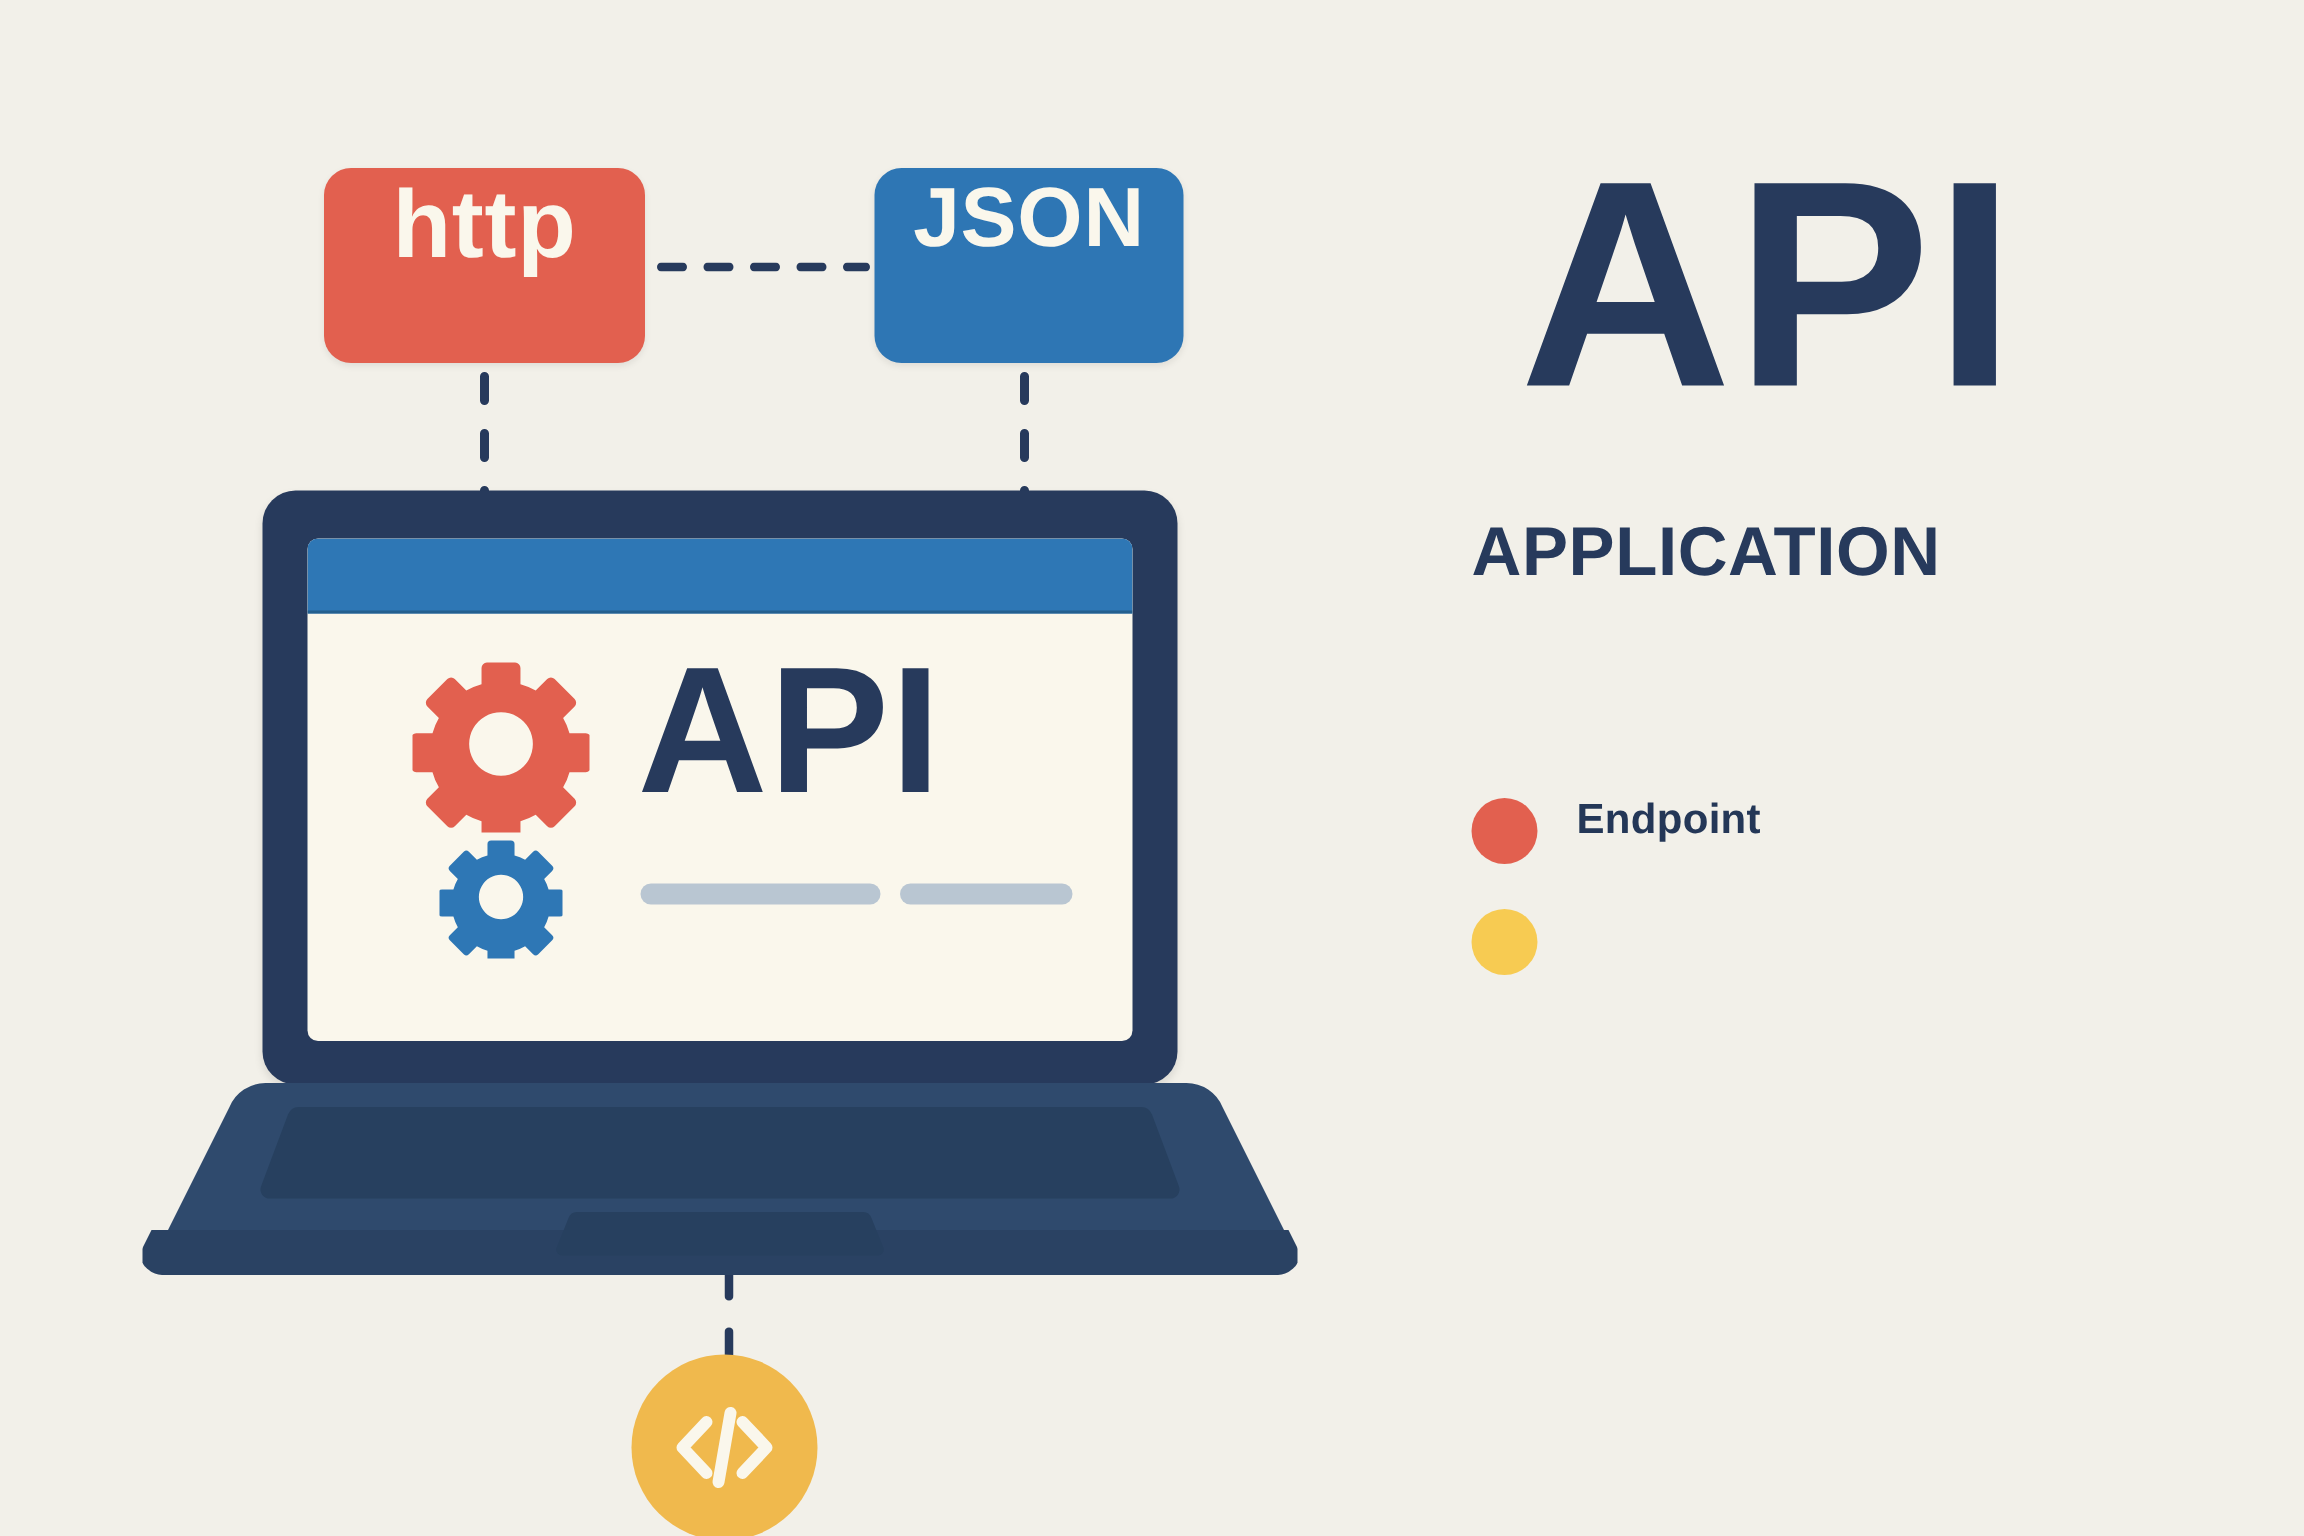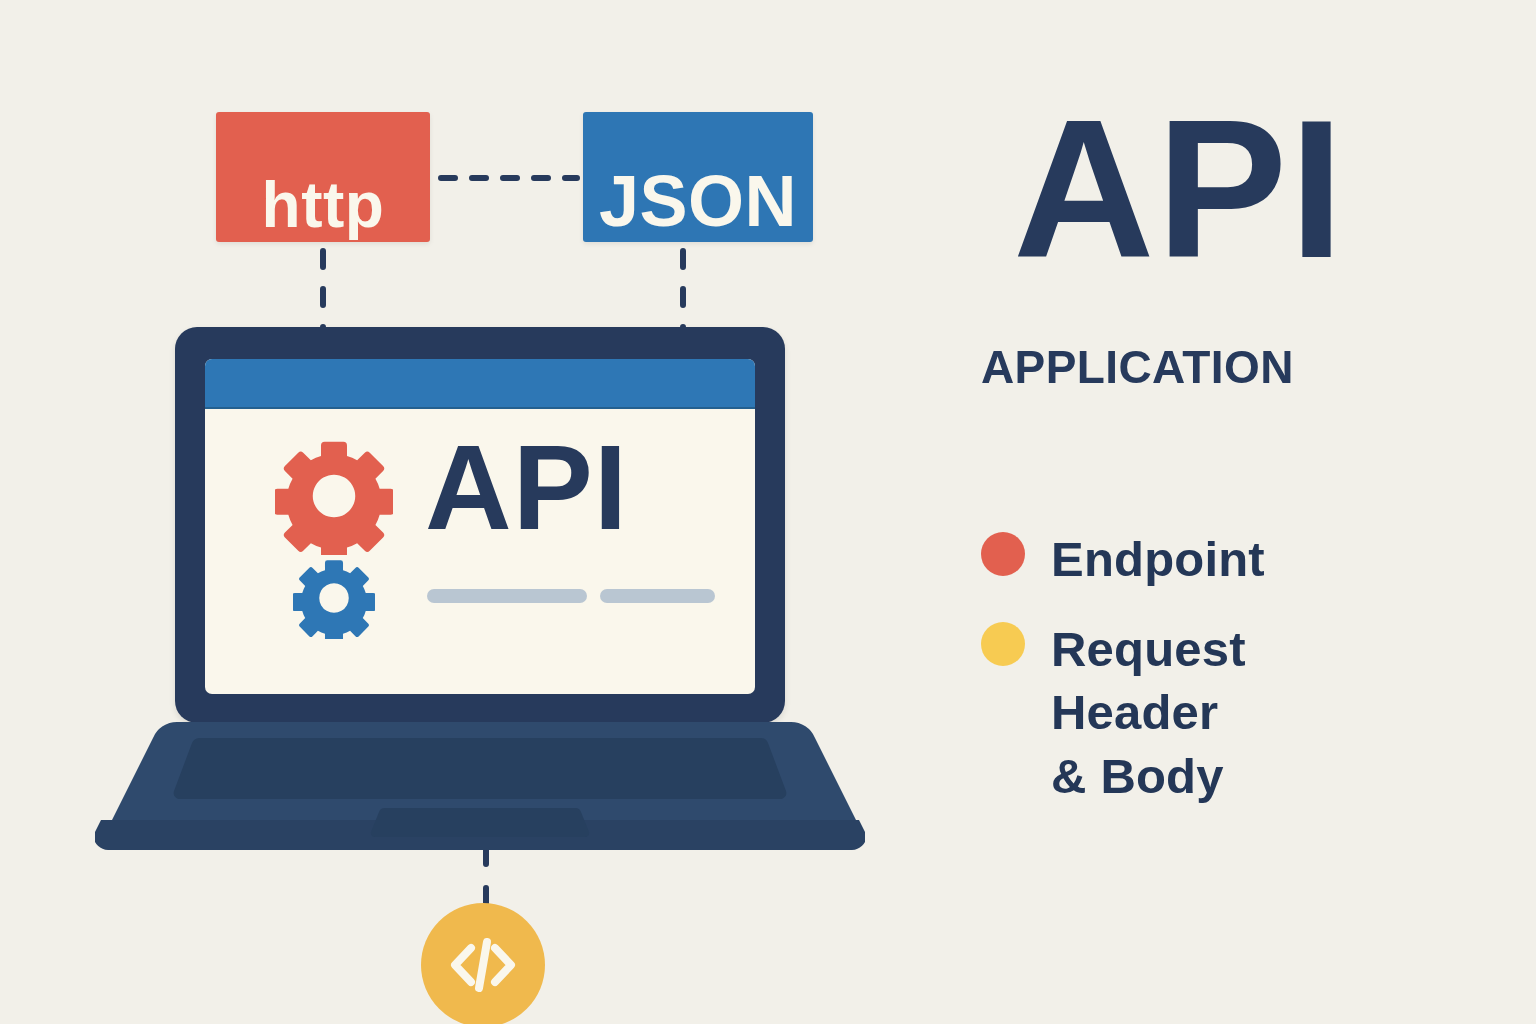--- a/index.html
+++ b/index.html
@@ -13,39 +13,39 @@
     height: 1024px;
     background: #F2F0E9;
     overflow: hidden;
     font-family: "Liberation Sans", sans-serif;
   }
 
   
   .badge {
     position: absolute;
     display: flex;
-    align-items: flex-end;
+    align-items: flex-start;
     justify-content: center;
-    border-radius: 3px;
+    border-radius: 18px;
     color: #FAF7EC;
     font-weight: 700;
     letter-spacing: 0.5px;
     box-shadow: 0 2px 5px rgba(0,0,0,0.08);
   }
   #badge-http {
     left: 216px; top: 112px;
     width: 214px; height: 130px;
     background: #E2604F;
     font-size: 64px;
   }
   #badge-json {
     left: 583px; top: 112px;
-    width: 230px; height: 130px;
+    width: 206px; height: 130px;
     background: #2E76B4;
-    font-size: 72px;
+    font-size: 56px;
   }
 
   
   .dash-h {
     position: absolute;
     left: 438px; top: 175px;
     width: 142px; height: 6px;
   }
   .dash-v {
     position: absolute;
@@ -162,21 +162,21 @@
     margin-bottom: 26px;
   }
   .legend-dot {
     flex: 0 0 auto;
     width: 44px; height: 44px;
     border-radius: 50%;
     margin-right: 26px;
     margin-top: 4px;
   }
   .legend-label {
-    font-size: 49px;
+    font-size: 28px;
     font-weight: 600;
     color: #243757;
     line-height: 1.30;
     letter-spacing: 0.2px;
     max-width: 360px;
   }
   #legend-item-3 { margin-bottom: 34px; }
 </style>
 </head>
 <body>
@@ -286,20 +286,18 @@
   <div id="legend">
 
     <div class="legend-item" id="legend-item-0">
       <span class="legend-dot" id="dot-0" style="background: rgb(226, 96, 79);"></span>
       <span class="legend-label">Endpoint</span>
     </div>
 
 
     <div class="legend-item" id="legend-item-3">
       <span class="legend-dot" id="dot-2" style="background: rgb(247, 203, 82);"></span>
-      <span class="legend-label" id="label-multiline" style="white-space: pre-line;">Request Header
-&amp; Body</span>
     </div>
 
 
   </div>
 
 </div>
 
 </body></html>

